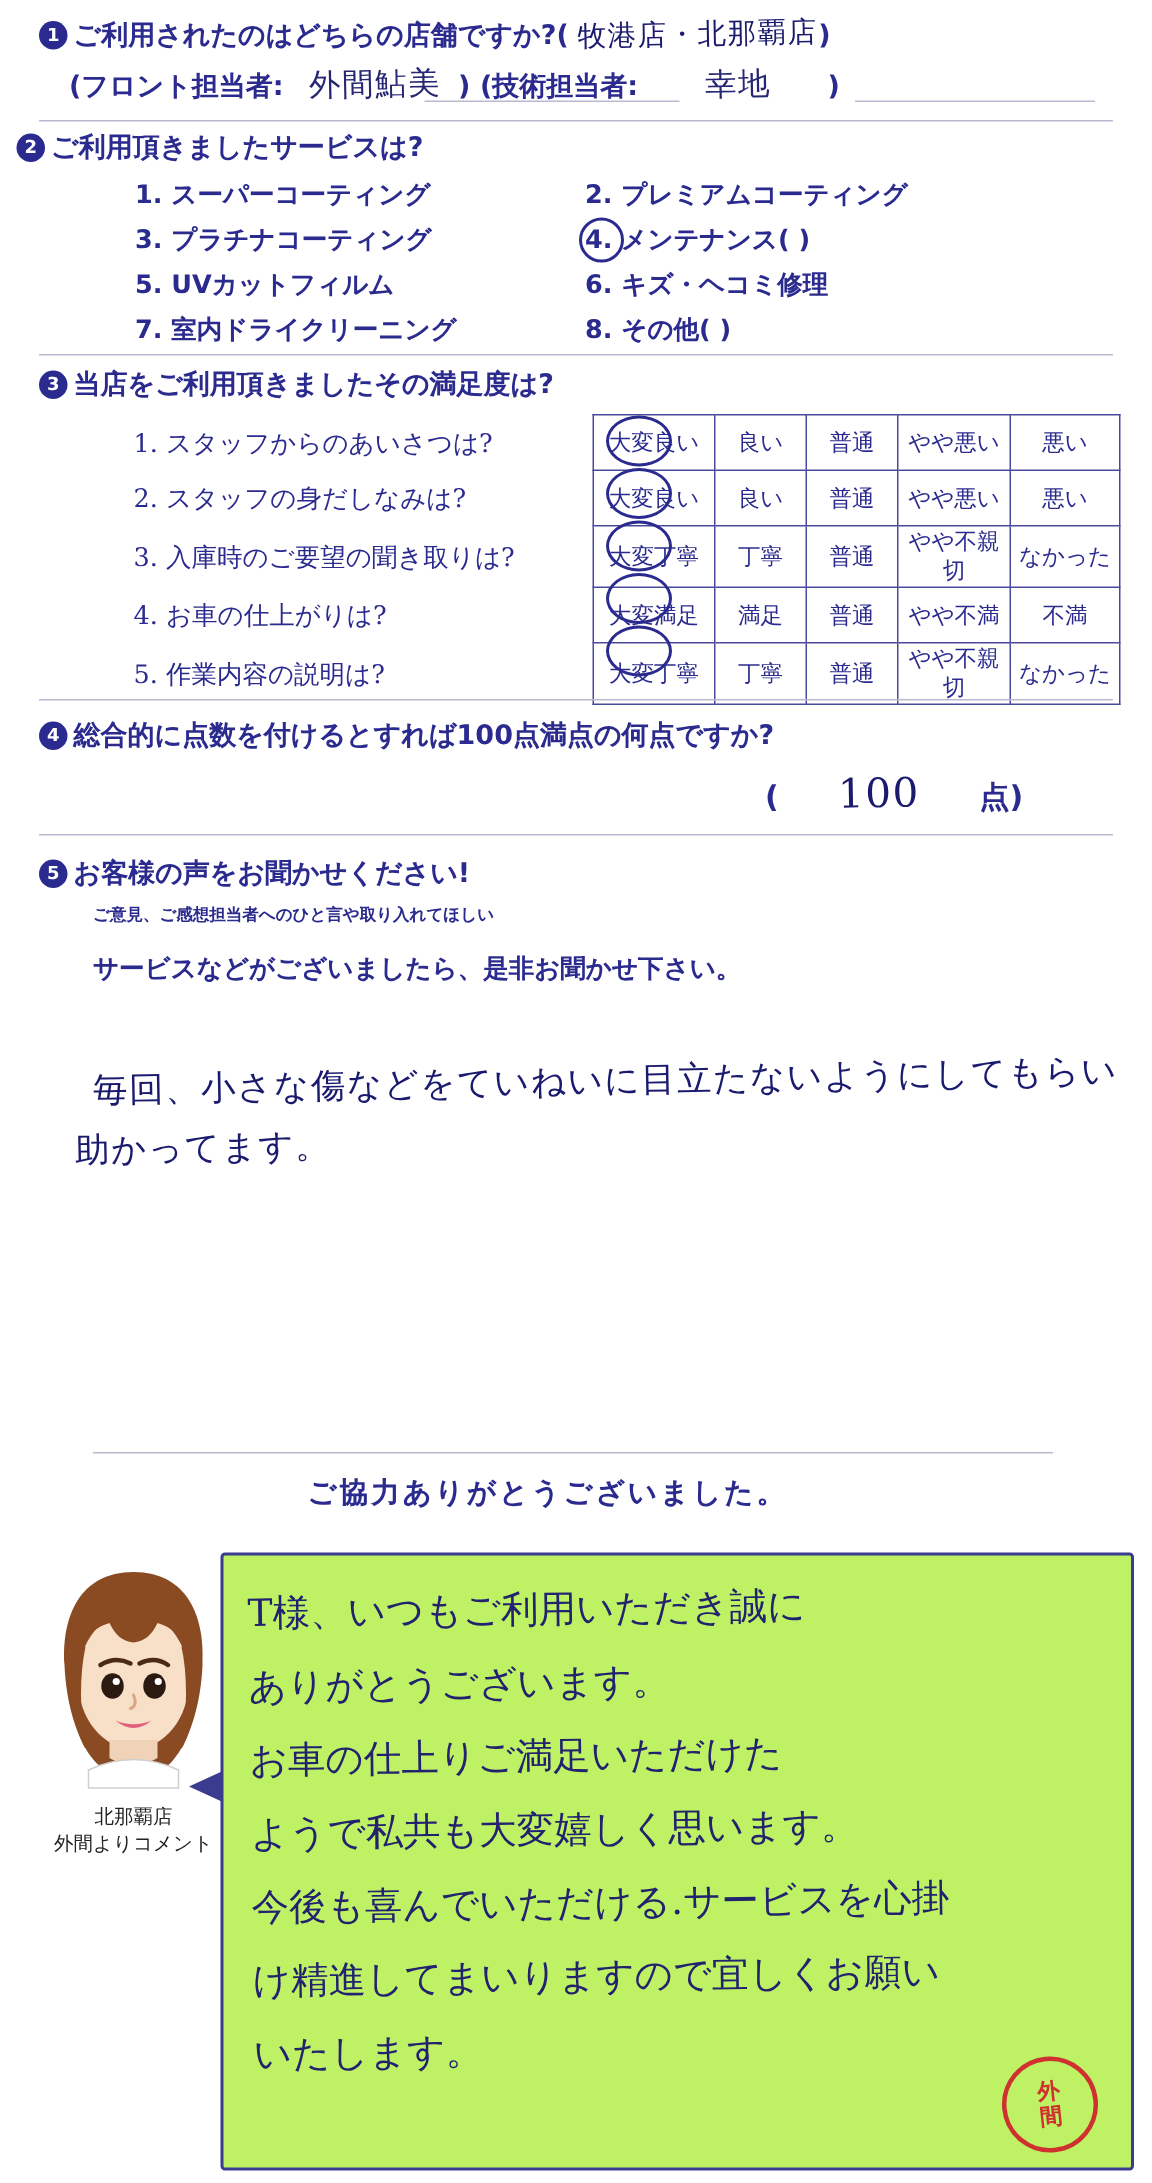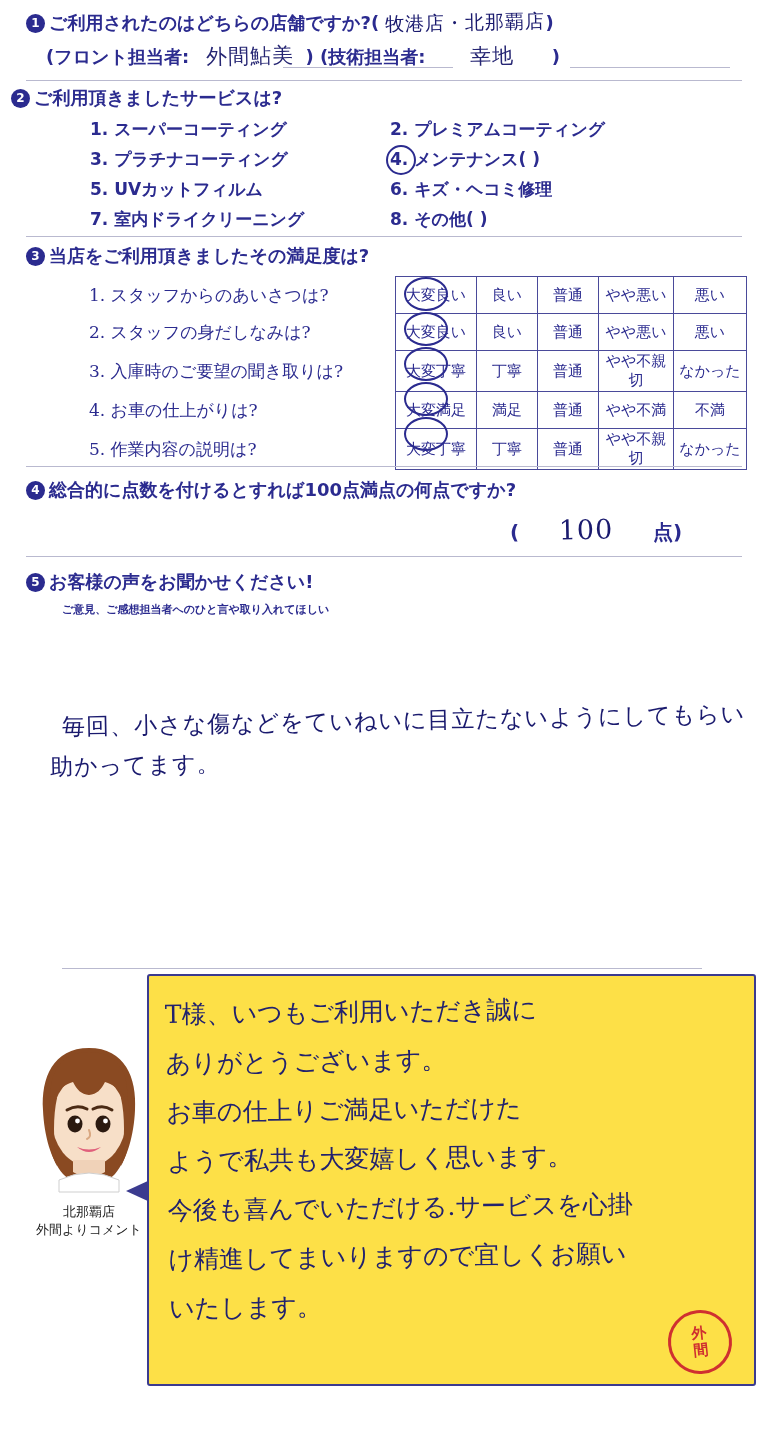--- a/index.html
+++ b/index.html
@@ -47,22 +47,22 @@
   }
   table.sat td.q{
     border:none;text-align:left;padding-right:6px;
     font-family:"DejaVu Serif","Liberation Serif",serif;
     font-weight:normal;font-size:17px;white-space:nowrap;
   }
   table.sat td.opt{font-family:"DejaVu Serif","Liberation Serif",serif;font-weight:normal;font-size:15px;margin-top:34px;}
 
   
   .comment-box{
-    position:absolute;left:147px;top:974px;width:605px;height:408px;
-    border:2px solid #3b3b8f;border-radius:3px;background:#fde047;
+    position:absolute;left:147px;top:1035px;width:605px;height:408px;
+    border:2px solid #3b3b8f;border-radius:3px;background:#bef264;
   }
   .comment-text{
     position:absolute;left:18px;top:10px;width:570px;
     font-family:"DejaVu Serif","Liberation Serif",serif;
     font-size:25px;line-height:49px;color:#22226e;
     transform:rotate(-0.8deg);
   }
   .avatar-wrap{position:absolute;left:24px;top:1040px;width:130px;text-align:center;}
   .avatar-caption{
     font-size:13px;color:#222;line-height:18px;margin-top:4px;
@@ -182,20 +182,21 @@
     <span class="hand" style="font-size:27px;display:inline-block;width:120px;text-align:center;">100</span>
     <span>点</span><span>)</span>
   </div>
 
   <div class="hr" style="left:26px;top:556px;width:716px;"></div>
 
   <div class="row printed" style="left:26px;top:570px;font-size:18px;">
     <span class="num-circle">5</span><span>お客様の声をお聞かせください!</span>
   </div>
   <div class="row printed" style="left:62px;top:602px;font-size:11px;">ご意見、ご感想担当者へのひと言や取り入れてほしい</div>
+  <div class="row printed" style="left:62px;top:634px;font-size:17px;">サービスなどがございましたら、是非お聞かせ下さい。</div>
 
   <div class="row hand" style="left:62px;top:705px;font-size:23px;font-family:'DejaVu Serif',serif;">毎回、小さな傷などをていねいに目立たないようにしてもらい</div>
   <div class="row hand" style="left:50px;top:750px;font-size:23px;font-family:'DejaVu Serif',serif;">助かってます。</div>
 
   <div class="hr" style="left:62px;top:968px;width:640px;"></div>
   <div class="row printed" style="left:205px;top:982px;font-size:19px;letter-spacing:2px;">ご協力ありがとうございました。</div>
 
   <div class="avatar-wrap">
     <svg width="120" height="155" viewBox="0 0 120 155">
 

